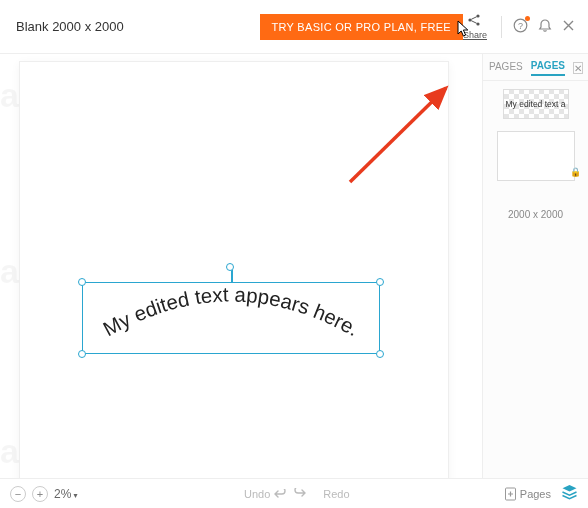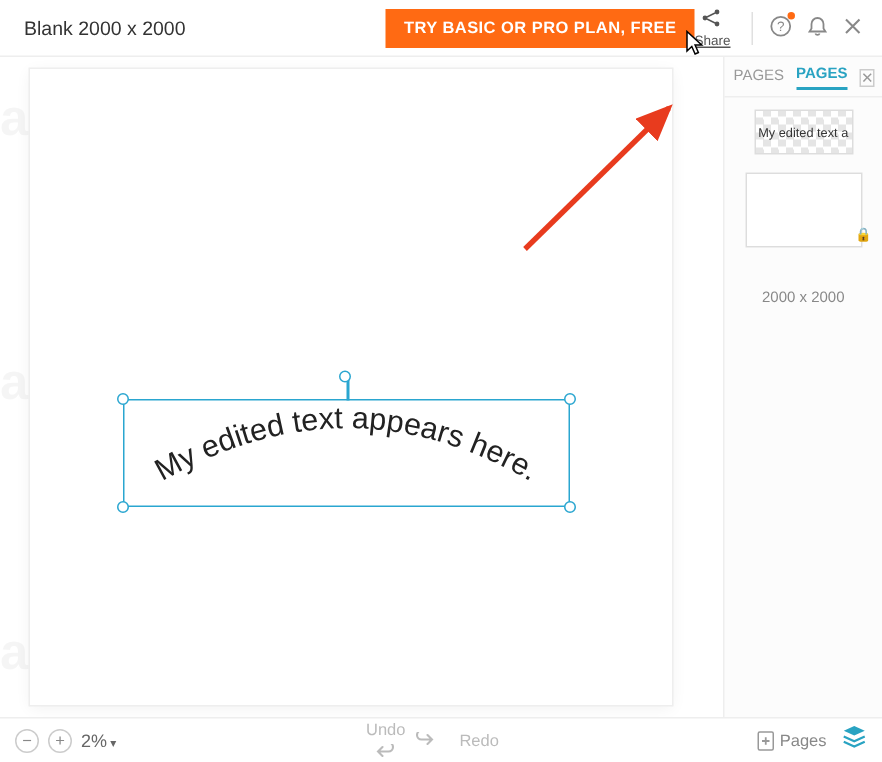--- a/index.html
+++ b/index.html
@@ -1,23 +1,23 @@
 <!DOCTYPE html>
 <html><head>
 <meta charset="utf-8">
 <style>
   * { box-sizing: border-box; margin: 0; padding: 0; font-family: -apple-system, BlinkMacSystemFont, "Segoe UI", Helvetica, Arial, sans-serif; }
   body { width: 588px; height: 508px; background: #fff; position: relative; overflow: hidden; }
   
-  .topbar { height: 38px; display: flex; align-items: center; padding: 0 8px; border-bottom: 1px solid #eee; }
+  .topbar { height: 54px; display: flex; align-items: center; padding: 0 8px; border-bottom: 1px solid #eee; }
   .doc-title { font-size: 13px; color: #333; margin-left: 8px; }
   .saved { font-size: 12px; color: #aaa; margin-left: 8px; cursor: pointer; }
   .saved::after { content: " \25BE"; font-size: 9px; color: #aaa; }
   .spacer { flex: 1; }
-  .cta { background: #ff6a13; color: #fff; font-size: 11px; font-weight: 700; padding: 7px 12px; border: none; cursor: pointer; letter-spacing: .3px; }
+  .cta { background: #ff6a13; color: #fff; font-size: 11px; font-weight: 400; padding: 7px 12px; border: none; cursor: pointer; letter-spacing: .3px; }
   .dlgroup { display: flex; flex-direction: column; align-items: center; margin: 0 8px; cursor: pointer; position: relative; }
   .dlicon { color: #29a3c2; font-size: 14px; display:flex; align-items:center; }
   .dltxt { font-size: 9px; color: #29a3c2; margin-top: 1px; }
   .crown { width: 9px; height: 7px; background: #f6a91b; position: absolute; top: -1px; right: -6px; clip-path: polygon(0% 100%, 10% 20%, 30% 60%, 50% 0%, 70% 60%, 90% 20%, 100% 100%); }
   .highlight { position: absolute; border: 3px solid #e83b1e; border-radius: 6px; width: 50px; height: 34px; pointer-events: none; }
   .sharegrp { display: flex; flex-direction: column; align-items: center; cursor: pointer; margin-right: 8px;}
   .shareicon { font-size: 14px; color: #555; }
   .sharetxt { font-size: 9px; color: #555; text-decoration: underline; }
   .divider { width: 1px; height: 22px; background: #e0e0e0; margin: 0 6px; }
   .ticon { color: #777; font-size: 14px; margin: 0 5px; cursor: pointer; position: relative; }
@@ -159,21 +159,21 @@
     </div>
     <div class="dims">2000 x 2000</div>
   </div>
 </div>
 
 <div class="bottombar">
   <span class="zbtn">−</span>
   <span class="zbtn">+</span>
   <span class="zoomtxt">2%</span>
   <div class="undo-grp">
-    <span style="display:flex;align-items:center;gap:3px;flex-direction:column;">
+    <span style="display:flex;align-items:flex-end;gap:3px;">
       <span>Undo</span>
       <svg width="14" height="11" viewBox="0 0 14 11">
           <path d="M5 2L2 5l3 3M2 5h7a3 3 0 0 1 0 6" stroke="#bbb" fill="none" stroke-width="1.4" stroke-linecap="round" transform="scale(1,-1) translate(0,-10)"></path>
         </svg>
     </span>
     <span style="display:flex;align-items:center;gap:16px;">
       <svg width="14" height="11" viewBox="0 0 14 11">
           <path d="M9 2l3 3-3 3M12 5H5a3 3 0 0 0 0 6" stroke="#bbb" fill="none" stroke-width="1.4" stroke-linecap="round" transform="scale(1,-1) translate(0,-10)"></path>
         </svg>
       <span>Redo</span>

